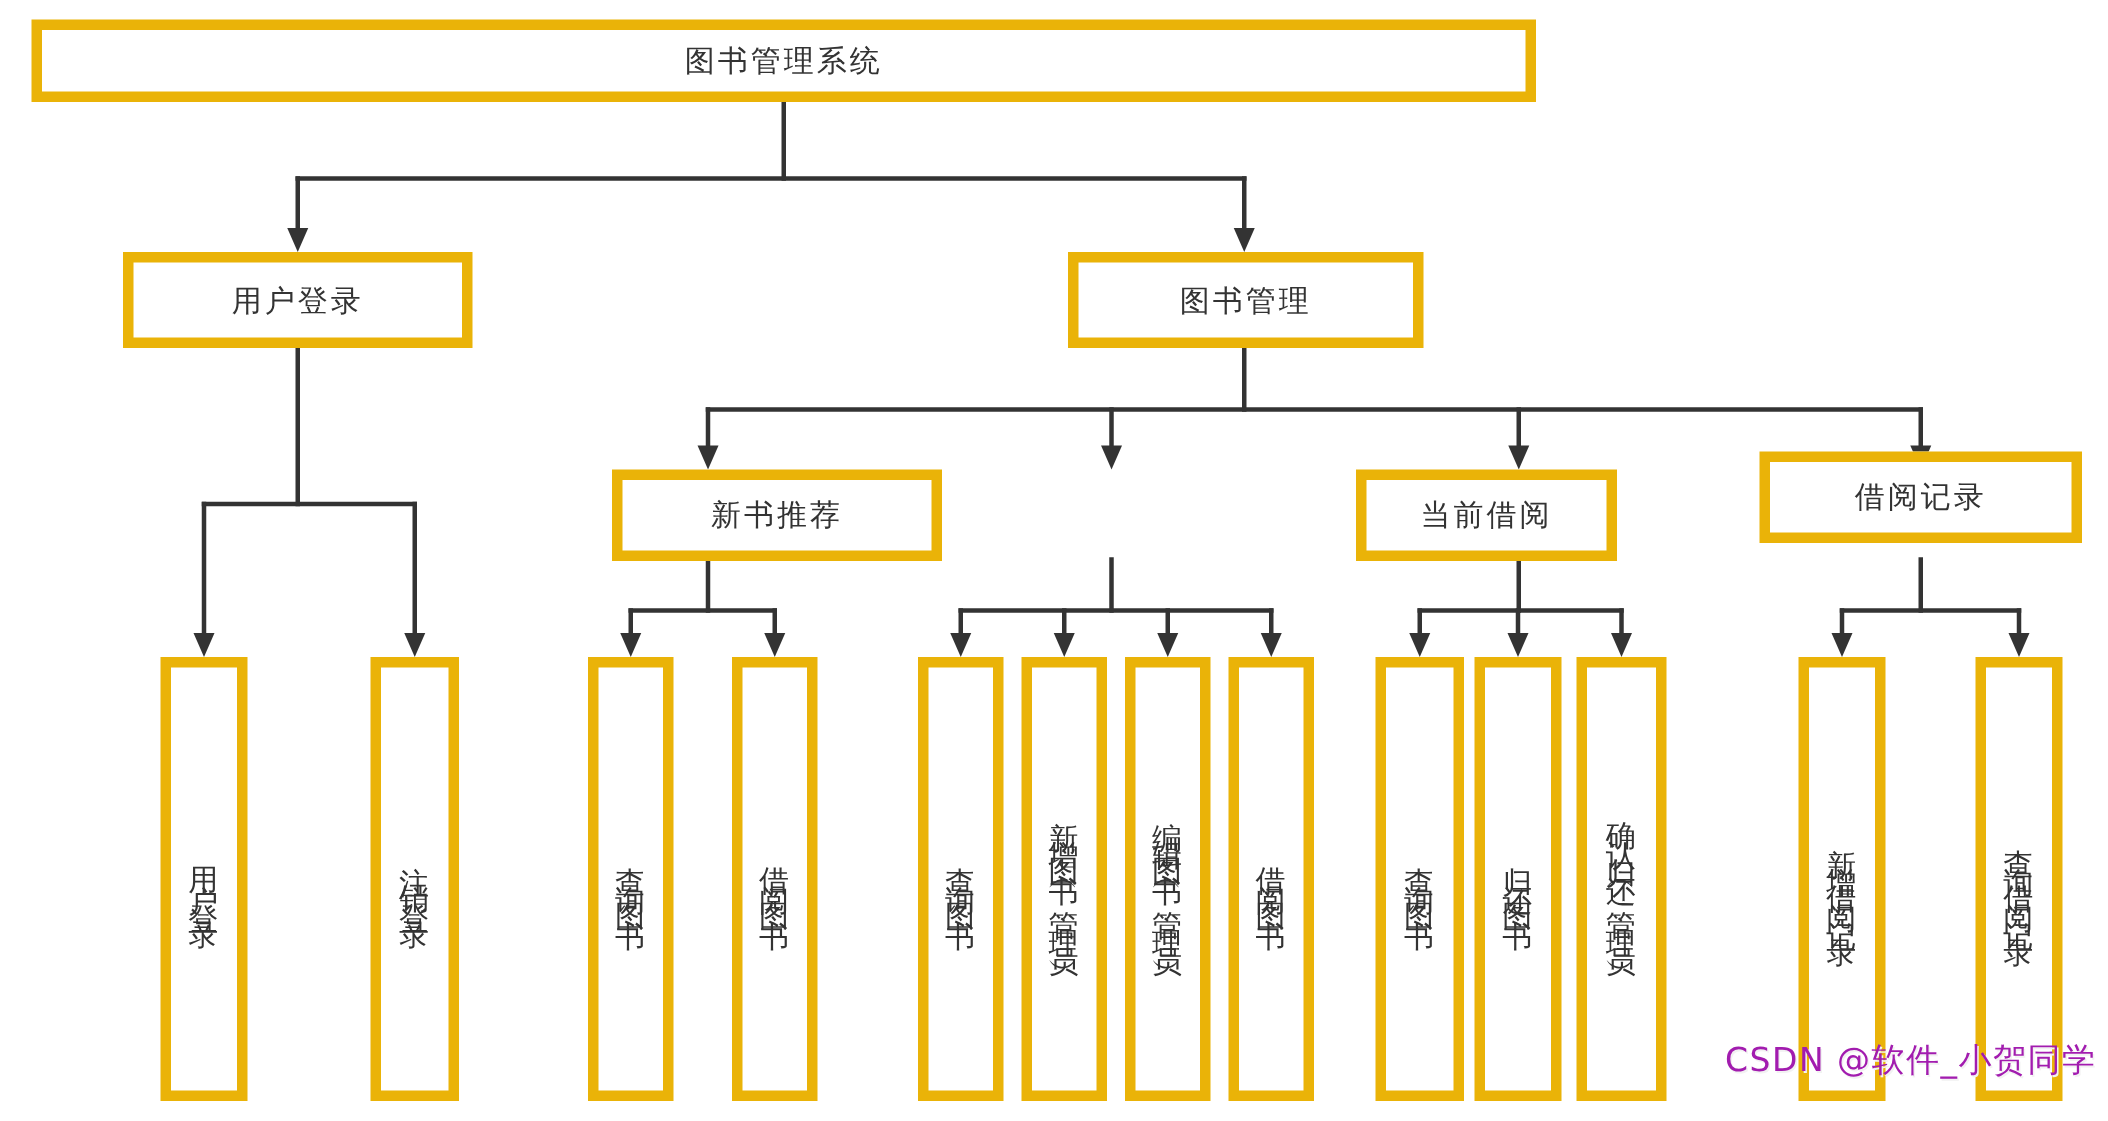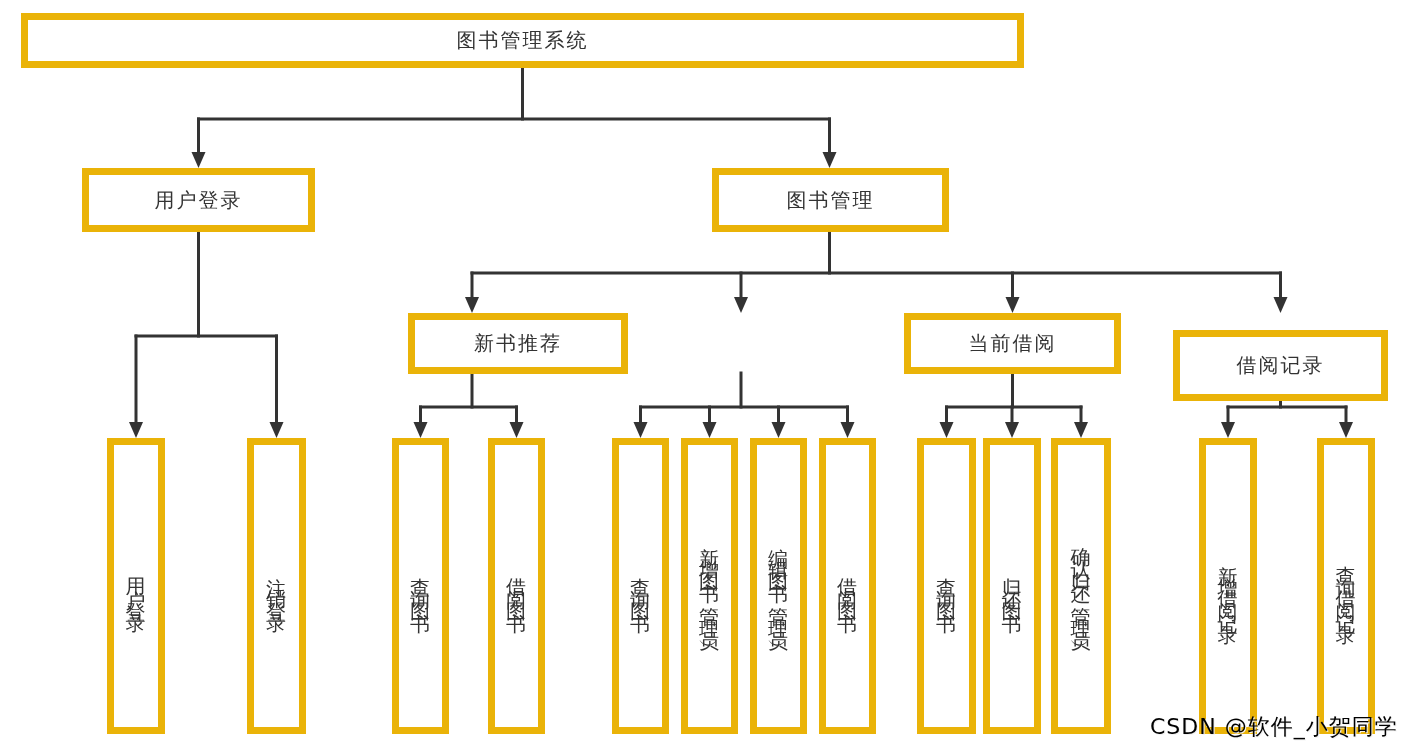--- a/index.html
+++ b/index.html
@@ -25,23 +25,23 @@
   .vtext {
     writing-mode:vertical-rl;
     text-orientation:mixed;
     font-size:20px;
     line-height:1;
     letter-spacing:12px;
     white-space:nowrap;
   }
   .watermark {
     position:absolute;
-    left:1150px; top:712px;
+    left:1150px; top:692px;
     font-size:22px;
-    color:#000000;
+    color:#a21caf;
     letter-spacing:1px;
     text-shadow:1px 1px 0 #f2f2f2;
     white-space:nowrap;
   }
 </style>
 </head>
 <body>
 
 <div id="canvas">
 
@@ -118,24 +118,24 @@
   <div class="box hbox" style="left:82px; top:168px; width:233px; height:64px;">
     <span>用户登录</span>
   </div>
   <div class="box hbox" style="left:712px; top:168px; width:237px; height:64px;">
     <span>图书管理</span>
   </div>
 
   <div class="box hbox" style="left:362px; top:313px; width:220px; height:61px;margin-left:46px;">
     <span>新书推荐</span>
   </div>
-  <div class="box hbox" style="left:904px; top:313px; width:217px; height:61px;">
+  <div class="box hbox" style="left:904px; top:313px; width:174px; height:61px;">
     <span>当前借阅</span>
   </div>
-  <div class="box hbox" style="left:1173px; top:330px; width:215px; height:71px;">
+  <div class="box hbox" style="left:1173px; top:301px; width:215px; height:61px;">
     <span>借阅记录</span>
   </div>
 
   <div class="box" style="left:107px; top:438px; width:58px; height:296px;">
     <span class="vtext">用户登录</span>
   </div>
   <div class="box" style="left:247px; top:438px; width:59px; height:296px;">
     <span class="vtext">注销登录</span>
   </div>
 

